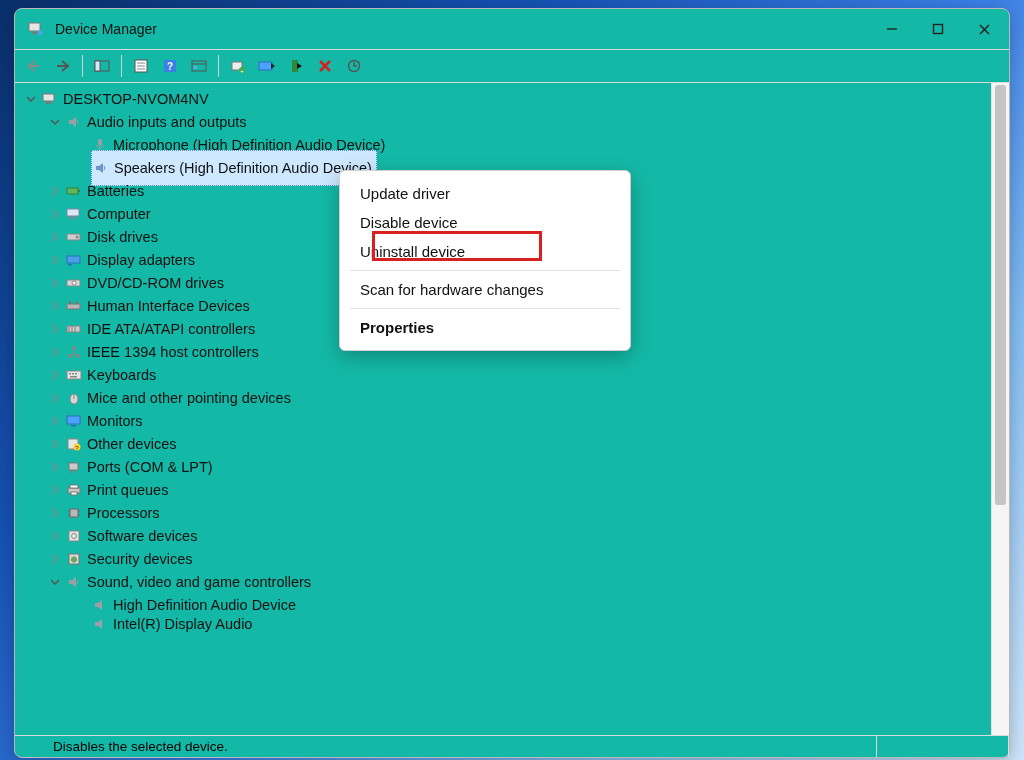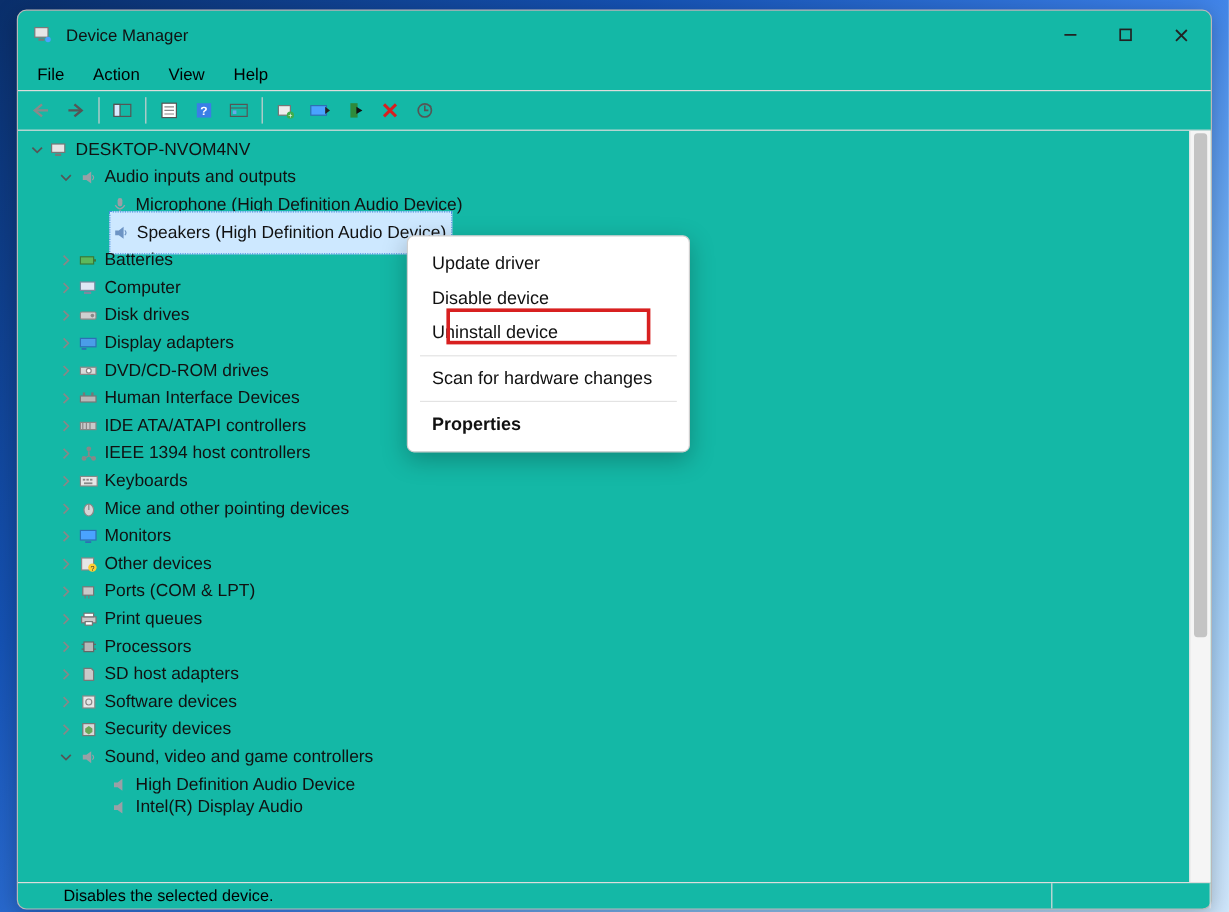--- a/index.html
+++ b/index.html
@@ -28,21 +28,21 @@
   .row { display: flex; align-items: center; height: 23px; white-space: nowrap; }
   .caret { width: 16px; height: 16px; display:flex; align-items:center; justify-content:center; margin-right:2px;}
   .caret svg { display:block; }
   .devicon { width: 18px; height: 16px; display:flex; align-items:center; justify-content:center; margin-right:4px;}
   .indent0 { padding-left: 6px; }
   .indent1 { padding-left: 30px; }
   .indent2 { padding-left: 56px; }
   .sel { background: #cde8ff; border: 1px dotted #4a90e2; padding-right:4px;}
   .sel-wrap { display:inline-flex; align-items:center; height:36px;}
   .context-menu {
-    position: absolute; left: 324px; top: 87px; width: 236px;
+    position: absolute; left: 324px; top: 87px; width: 292px;
     background:#fff; border:1px solid #cfcfcf; border-radius:6px;
     box-shadow: 0 6px 20px rgba(0,0,0,.25); padding: 8px 0;
     font-size: 15px;
   }
   .cm-item { padding: 6px 20px; }
   .cm-sep { height:1px; background:#e3e3e3; margin: 4px 10px;}
   .cm-bold { font-weight: 600;}
   .highlight-box { position:absolute; border: 3px solid #d82020; pointer-events:none;}
   .vscroll { width: 18px; border-left: 1px solid #e2e2e2; background:#f5f5f5; position:relative;}
   .vscroll .thumb { position:absolute; top:2px; left:3px; right:3px; height:420px; background:#c4c4c4; border-radius:3px;}
@@ -76,26 +76,20 @@
         </svg>
       </div>
     <div class="winbtn">
         <svg width="13" height="13">
           <line x1="2" y1="2" x2="11" y2="11" stroke="#222" stroke-width="1.5"></line>
           <line x1="11" y1="2" x2="2" y2="11" stroke="#222" stroke-width="1.5"></line>
         </svg>
       </div>
   </div>
 
-  <div class="menubar">
-    <div class="mitem">File</div>
-    <div class="mitem">Action</div>
-    <div class="mitem">View</div>
-    <div class="mitem">Help</div>
-  </div>
 
   <div class="toolbar">
     <div class="tbtn">
         <svg width="16" height="14">
           <path d="M9 2 L3 7 L9 12" fill="none" stroke="#8a8a8a" stroke-width="2"></path>
           <line x1="3" y1="7" x2="14" y2="7" stroke="#8a8a8a" stroke-width="2"></line>
         </svg>
       </div>
     <div class="tbtn">
         <svg width="16" height="14">
@@ -460,33 +454,20 @@
               <rect x="3" y="3" width="8" height="8" fill="#b8b8b8" stroke="#666"></rect>
               <line x1="1" y1="5" x2="3" y2="5" stroke="#666"></line>
               <line x1="1" y1="9" x2="3" y2="9" stroke="#666"></line>
               <line x1="11" y1="5" x2="13" y2="5" stroke="#666"></line>
               <line x1="11" y1="9" x2="13" y2="9" stroke="#666"></line>
             </svg>
           </span>
         <span>Processors</span>
       </div>
 
-      <div class="row indent1">
-        <span class="caret">
-            <svg width="10" height="10">
-              <path d="M3 1 L7 5 L3 9" fill="none" stroke="#888" stroke-width="1.4"></path>
-            </svg>
-          </span>
-        <span class="devicon">
-            <svg width="12" height="14">
-              <path d="M2 2 L8 2 L10 4 L10 12 L2 12 Z" fill="#c9c9c9" stroke="#777"></path>
-            </svg>
-          </span>
-        <span>SD host adapters</span>
-      </div>
 
       <div class="row indent1">
         <span class="caret">
             <svg width="10" height="10">
               <path d="M3 1 L7 5 L3 9" fill="none" stroke="#888" stroke-width="1.4"></path>
             </svg>
           </span>
         <span class="devicon">
             <svg width="14" height="14">
               <rect x="2" y="2" width="10" height="10" fill="#e6e6e6" stroke="#888"></rect>

